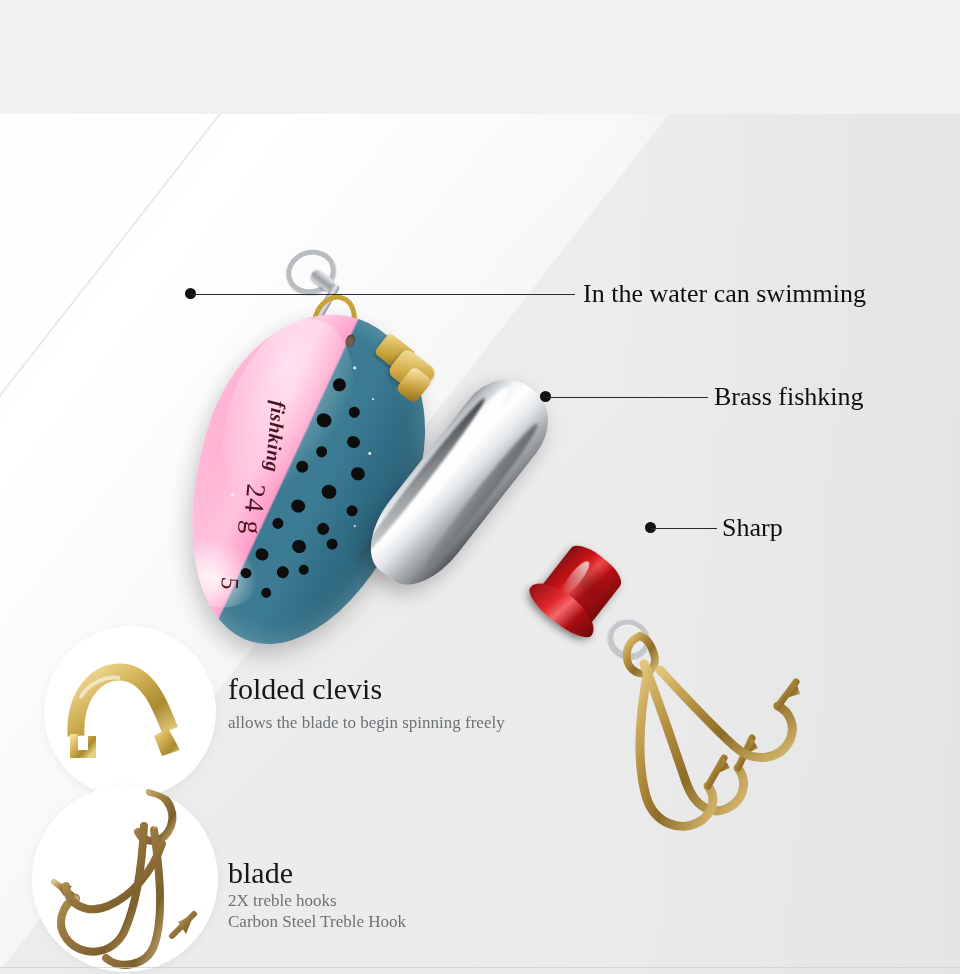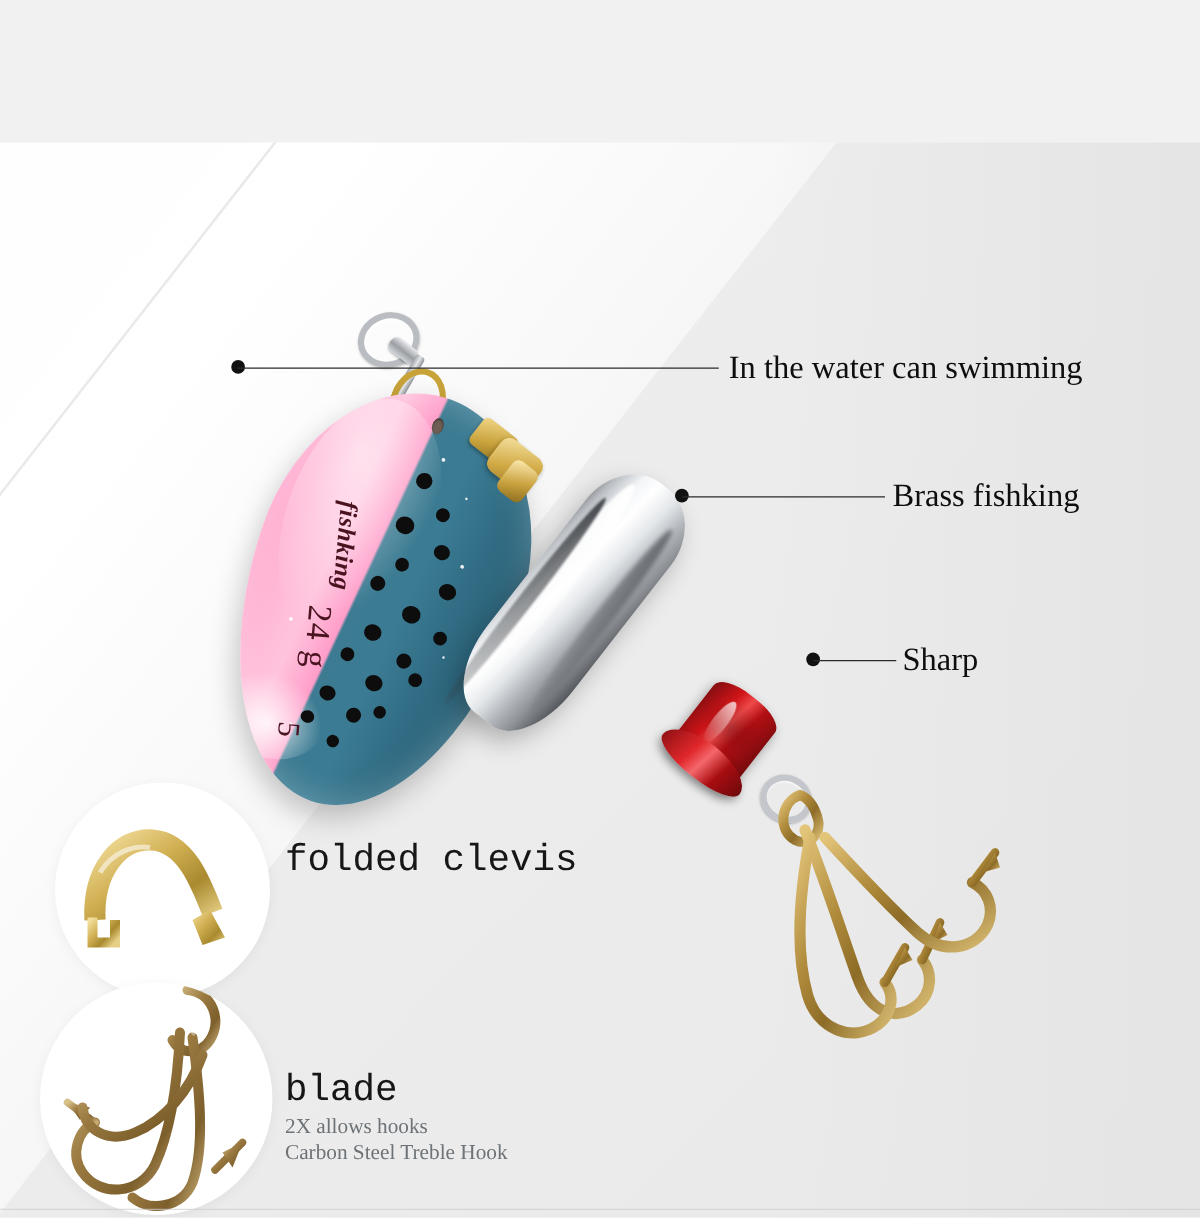--- a/index.html
+++ b/index.html
@@ -234,21 +234,21 @@
 
   
   .feature{position:absolute;}
   .circle{
     position:absolute;border-radius:50%;background:#fff;
     box-shadow:0 2px 10px rgba(0,0,0,.05);
     overflow:hidden;
   }
   .f-title{
     position:absolute;white-space:nowrap;
-    font-family:Liberation Mono, monospace;
+    font-family:Liberation Serif, serif;
     font-size:30px;color:#161616;line-height:34px;text-align:center;
   }
   .f-desc{
     position:absolute;
     font-family:"Liberation Serif", serif;
     font-size:17px;color:#6d7276;line-height:21px;
   }
   .f-desc div{white-space:nowrap;}
 </style>
 </head>
@@ -382,20 +382,21 @@
             </linearGradient>
           </defs>
           <path d="M32 110 C30 70 52 44 78 46 C104 48 116 78 126 104" fill="none" stroke="url(#brass1)" stroke-width="17" stroke-linecap="butt"></path>
           <path d="M30 108 L30 128 L48 128 L48 110" fill="none" stroke="url(#brass1)" stroke-width="8"></path>
           <path d="M124 102 L136 124 L118 130 L110 110" fill="url(#brass1)"></path>
           <path d="M36 72 C46 56 62 50 76 52" fill="none" stroke="rgba(255,255,255,.55)" stroke-width="4"></path>
         </svg>
       </div>
       <div class="f-title" style="left:228px;top:558px;">folded clevis</div>
       <div class="f-desc" style="left:228px;top:598px;">
+        <div>allows the blade to begin spinning freely</div>
       </div>
     </div>
 
     <div class="feature">
       <div class="circle" style="left:32px;top:672px;width:186px;height:186px;">
         <svg viewBox="0 0 186 186" width="186" height="186">
           <defs>
             <linearGradient id="brass2" x1="0" y1="0" x2="1" y2="1">
               <stop offset="0%" stop-color="#d8c08a"></stop>
               <stop offset="40%" stop-color="#9c7c42"></stop>
@@ -409,20 +410,20 @@
           <path d="M22 96 L40 100 L32 110 Z" fill="url(#brass2)"></path>
           <path d="M122 44 C128 88 132 132 122 160 C114 180 88 184 74 172" fill="none" stroke="url(#brass2)" stroke-width="8" stroke-linecap="round"></path>
           <path d="M130 58 C120 86 100 110 76 120 C54 129 36 118 34 100" fill="none" stroke="url(#brass2)" stroke-width="8" stroke-linecap="round"></path>
           <path d="M140 150 L162 128" fill="none" stroke="url(#brass2)" stroke-width="6" stroke-linecap="round"></path>
           <path d="M162 128 L146 136 L154 148 Z" fill="url(#brass2)"></path>
           <path d="M118 18 C126 22 128 34 122 42" fill="none" stroke="rgba(255,255,255,.4)" stroke-width="3"></path>
         </svg>
       </div>
       <div class="f-title" style="left:228px;top:742px;">blade</div>
       <div class="f-desc" style="left:228px;top:776px;">
-        <div>2X allows hooks</div>
+        <div>2X treble hooks</div>
         <div>Carbon Steel Treble Hook</div>
       </div>
     </div>
 
     <div class="footline"></div>
   </div>
 </div>
 
 </body></html>

